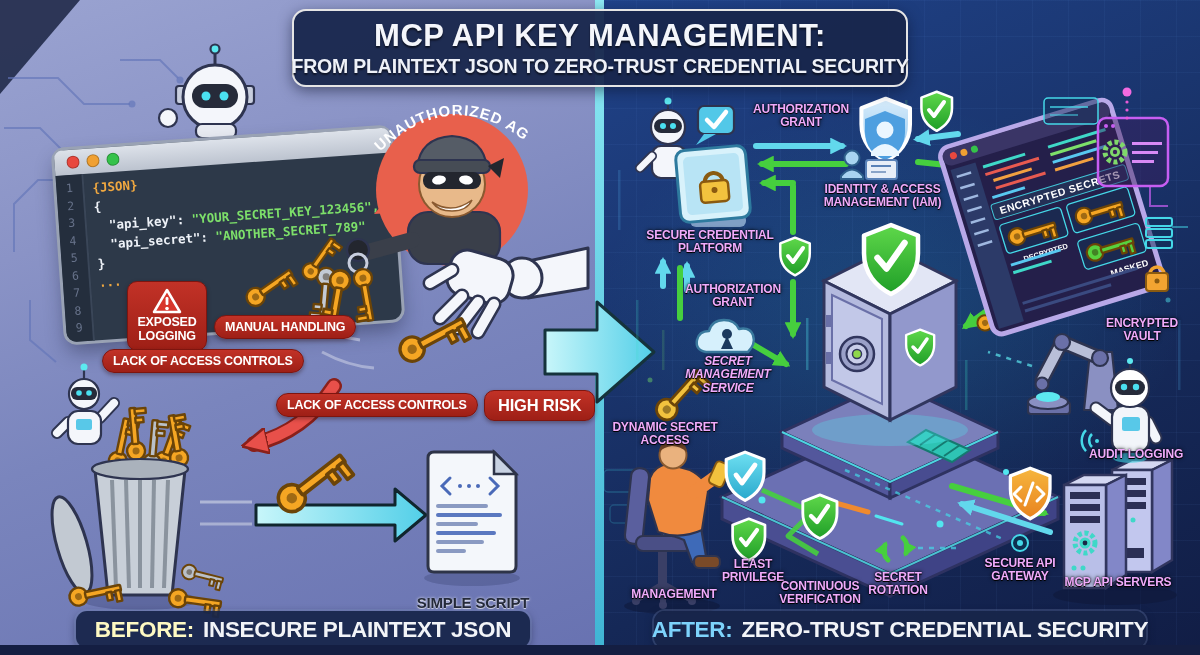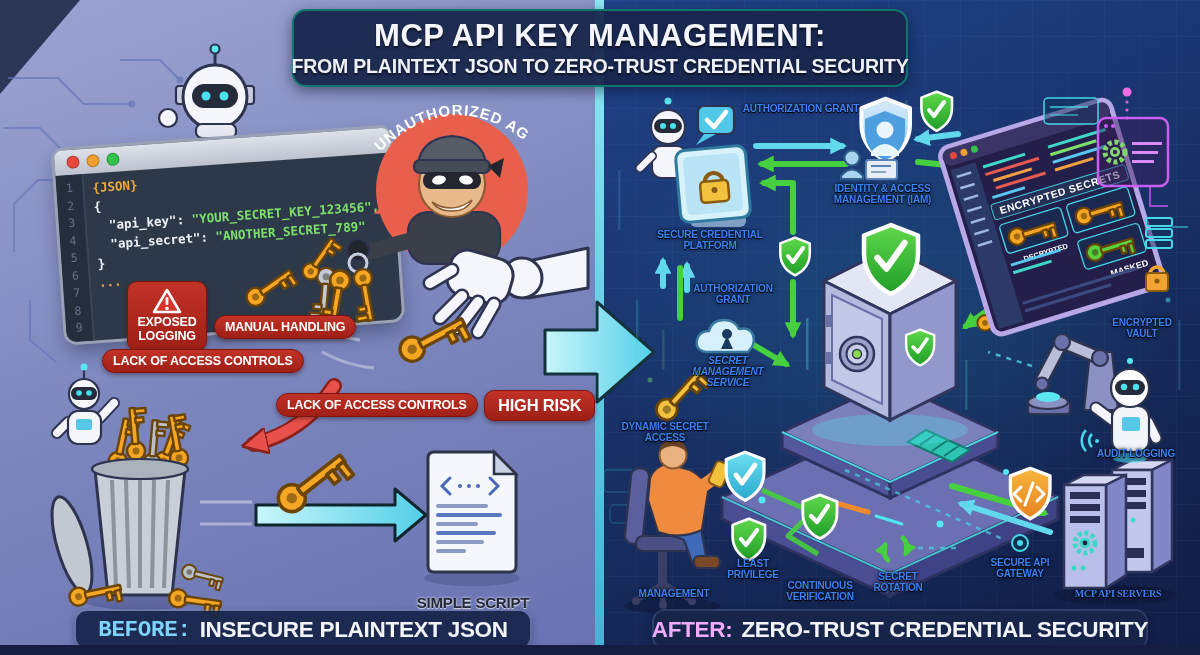--- a/index.html
+++ b/index.html
@@ -16,21 +16,21 @@
     background-image:linear-gradient(rgba(110,160,240,.06) 1px,transparent 1px),
       linear-gradient(90deg,rgba(110,160,240,.06) 1px,transparent 1px);
     background-size:36px 36px;}
   .bg-bottom{position:absolute;left:0;top:645px;width:1200px;height:10px;background:#141e42;z-index:6;}
   
   .art-under{position:absolute;left:0;top:0;z-index:1;}
   .code-window{z-index:2;}
   .art-over{position:absolute;left:0;top:0;z-index:3;}
   
   .title-banner{position:absolute;left:292px;top:9px;width:612px;height:74px;z-index:5;
-    background:rgba(24,38,76,.95);border:2px solid #0f766e;border-radius:14px;
+    background:rgba(24,38,76,.95);border:2px solid #e5e5e5;border-radius:14px;
     display:flex;flex-direction:column;align-items:center;justify-content:center;gap:1px;
     box-shadow:0 4px 14px rgba(10,15,40,.5);}
   .title-line1{color:#f4f6fb;font-size:31px;font-weight:900;letter-spacing:.5px;
     text-shadow:0 2px 2px rgba(0,0,0,.6);white-space:nowrap;}
   .title-line2{color:#eef1f8;font-size:19.5px;font-weight:800;letter-spacing:-.2px;
     text-shadow:0 2px 2px rgba(0,0,0,.6);white-space:nowrap;}
   
   .code-window{position:absolute;left:60px;top:139px;width:336px;height:192px;
     transform:rotate(-4deg);border-radius:10px;background:#2d3949;
     box-shadow:0 0 0 3px #99a2b4,0 10px 20px rgba(18,22,44,.4);}
@@ -51,50 +51,50 @@
     border:1px solid #7e150f;color:#fff;font-weight:700;font-size:12.5px;
     padding:4px 10px;border-radius:14px;text-align:center;letter-spacing:-.2px;
     white-space:nowrap;box-shadow:0 2px 4px rgba(40,10,10,.4);}
   .b-exposed{left:127px;top:281px;width:62px;white-space:normal;border-radius:10px;
     padding:6px 8px 6px;line-height:1.1;}
   .b-manual{left:214px;top:315px;}
   .b-lack1{left:102px;top:349px;}
   .b-lack2{left:276px;top:393px;}
   .b-high{left:448px;top:390px;font-size:16.5px;border-radius:10px;padding:5px 13px;margin-left:36px;}
   
-  .rlabel{position:absolute;z-index:4;color:#3b82f6;font-weight:700;font-size:10px;
+  .rlabel{position:absolute;z-index:4;color:#f0abfc;font-weight:700;font-size:12px;
     line-height:1.12;text-align:center;letter-spacing:-.2px;
     text-shadow:0 1px 0 #000,0 0 4px rgba(0,0,10,.9),0 0 2px rgba(0,0,10,.9);}
   .l-auth-top{left:742px;top:103px;width:118px;}
   .l-iam{left:810px;top:183px;width:145px;}
   .l-scp{left:645px;top:229px;width:130px;}
   .l-auth-mid{left:683px;top:283px;width:100px;}
   .l-sms{left:676px;top:355px;width:104px;font-style:italic;}
   .l-dsa{left:610px;top:421px;width:110px;}
   .l-dev{left:630px;top:588px;width:88px;}
   .l-lp{left:714px;top:558px;width:78px;}
   .l-cv{left:770px;top:552px;width:100px;margin-top:28px;}
   .l-sr{left:858px;top:571px;width:80px;}
   .l-sag{left:968px;top:557px;width:104px;}
-  .l-mcp{left:1062px;top:588px;width:112px;font-family:Liberation Serif, serif;}
+  .l-mcp{left:1062px;top:576px;width:112px;}
   .l-ev{left:1098px;top:317px;width:88px;}
   .l-al{left:1082px;top:448px;width:108px;}
   .dlabel{position:absolute;z-index:4;color:#242a3a;font-weight:700;font-size:15px;
     text-align:center;letter-spacing:-.2px;
     text-shadow:0 0 3px rgba(255,255,255,.85),0 1px 0 rgba(255,255,255,.6);margin-top:12px;}
   .l-script{left:408px;top:582px;width:130px;}
   
   .bottom-banner{position:absolute;top:611px;height:37px;z-index:5;
     background:rgba(23,37,74,.94);border-radius:11px;
     display:flex;align-items:center;justify-content:center;gap:9px;
     font-weight:800;font-size:22.5px;letter-spacing:-.3px;
     box-shadow:0 0 0 2px rgba(130,150,200,.25),0 3px 8px rgba(10,15,40,.5);}
   .before-banner{left:76px;width:454px;}
   .after-banner{left:654px;width:492px;}
-  .before-prefix{color:#7dd3fc;font-family:Liberation Mono, monospace;} .after-prefix{color:#f0abfc;text-align:right;}
+  .before-prefix{color:#fef9c3;} .after-prefix{color:#7dd3fc;text-align:right;}
   .banner-text{color:#f2f4f8;white-space:nowrap;}
   
   .oln{stroke:#2e3450;stroke-width:3;stroke-linejoin:round;stroke-linecap:round;}
   .oln2{stroke:#2e3450;stroke-width:2.2;stroke-linejoin:round;stroke-linecap:round;}
   .f-g{fill:none;stroke:#46cf3e;stroke-width:6;stroke-linecap:round;}
   .f-c{fill:none;stroke:#62d8ec;stroke-width:6;stroke-linecap:round;}
   .dash{stroke-dasharray:5 6;stroke-width:2.5;opacity:.7;fill:none;}
   .chk{fill:none;stroke:#fff;stroke-linecap:round;stroke-linejoin:round;}
   .keyg{stroke:#6b4408;stroke-width:2.4;stroke-linejoin:round;}
   .khole{fill:rgba(40,25,0,.42);}

